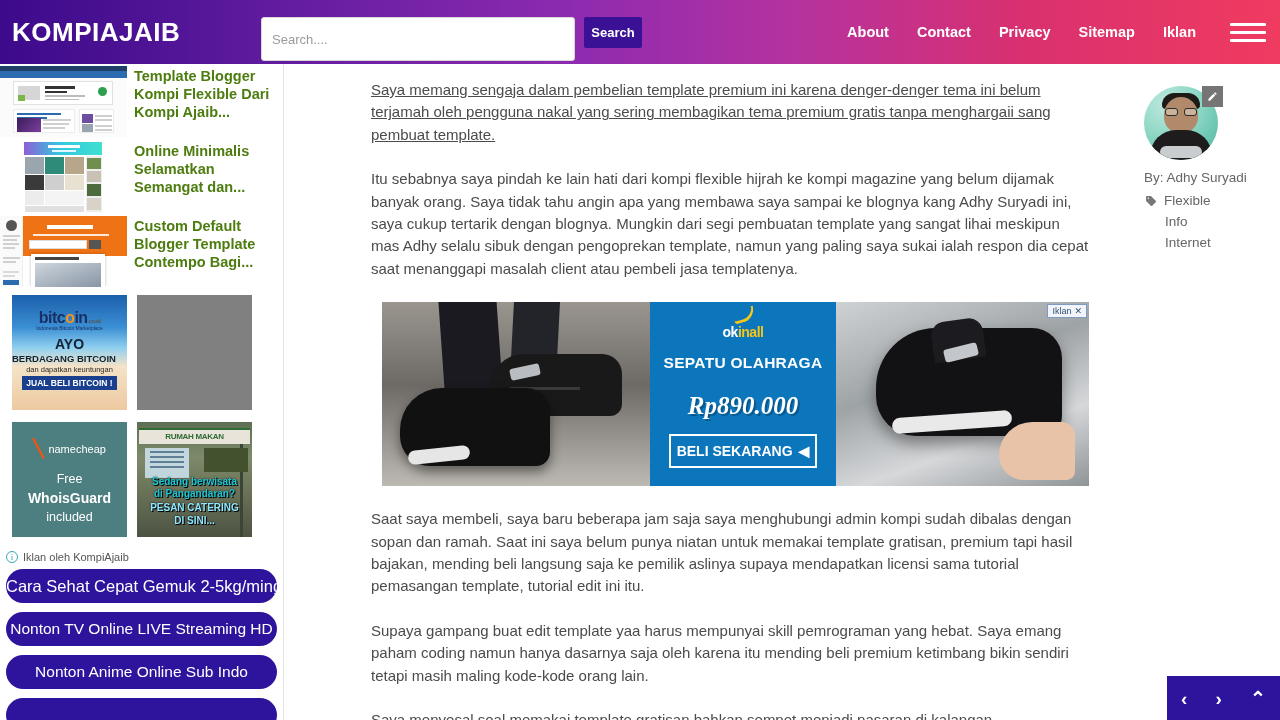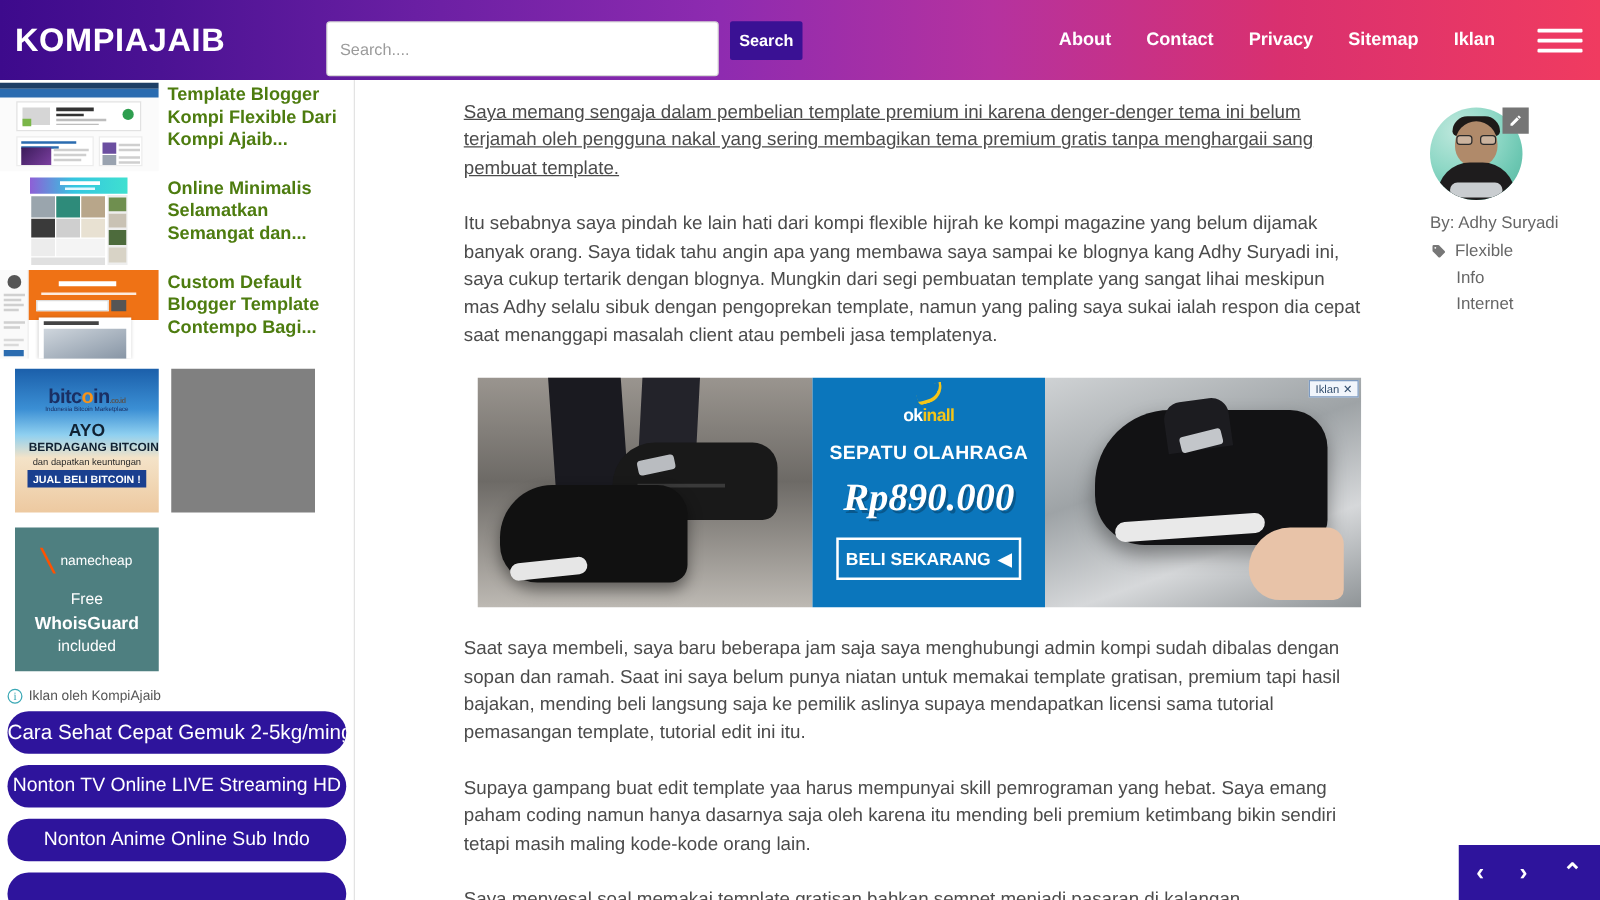--- a/index.html
+++ b/index.html
@@ -171,21 +171,21 @@
 
   
   .bitcoin {
     background: linear-gradient(180deg,#1b5faa 0%,#3b8fd4 28%,#8fd0f0 46%,#f4e3c8 62%,#edc9a0 100%);
   }
   .bitcoin .logo { position:absolute; top:14px; left:0; right:0; text-align:center;
      font-size:16px; font-weight:bold; color:#1a2f63; letter-spacing:-0.5px; }
   .bitcoin .logo .o { color:#f7931a; }
   .bitcoin .sub { position:absolute; top:30px; left:0; right:0; text-align:center; font-size:5px; color:#1a2f63; }
   .bitcoin .ayo { position:absolute; top:41px; left:0; right:0; text-align:center; font-size:14px; font-weight:bold; color:#123; }
-  .bitcoin .l2 { position:absolute; top:58px; left:0; right:0; text-align:right; font-size:9.5px; font-weight:bold; color:#123; }
+  .bitcoin .l2 { position:absolute; top:58px; left:0; right:0; text-align:left; font-size:9.5px; font-weight:bold; color:#123; }
   .bitcoin .l3 { position:absolute; top:70px; left:0; right:0; text-align:center; font-size:7.5px; color:#2a2a2a; }
   .bitcoin .l4 { position:absolute; top:80px; left:0; right:0; text-align:center; font-size:7.5px; color:#2a2a2a; }
   .bitcoin .cta { position:absolute; bottom:20px; left:10px; right:10px; height:14px;
      background:#1a3f8f; color:#fff; font-size:8.5px; font-weight:bold;
      display:flex; align-items:center; justify-content:center; }
 
   .gray-box { background:#808080; }
 
   
   .namecheap { background:#4e7f80; color:#fff; }
@@ -292,21 +292,21 @@
     flex:0 0 186px; background:#0b76bc; position:relative;
     display:flex; flex-direction:column; align-items:center;
   }
   .ab-mid .brandlogo { margin-top:22px; font-size:14px; font-weight:bold; letter-spacing:-0.5px; }
   .ab-mid .brandlogo .ok { color:#ffffff; }
   .ab-mid .brandlogo .inall { color:#f5c518; }
   .ab-mid .swoosh { position:absolute; top:6px; left:50%; margin-left:-10px;
      width:22px; height:14px; border-bottom:3px solid #f5c518; border-right:2px solid #f5c518;
      border-radius:0 0 14px 4px; transform:rotate(-16deg); }
   .ab-mid .headline { margin-top:14px; font-size:15.5px; font-weight:bold; color:#fff; letter-spacing:0.3px; }
-  .ab-mid .price { margin-top:8px; font-size:31px; font-weight:bold; font-style:italic;
+  .ab-mid .price { margin-top:20px; font-size:25px; font-weight:bold; font-style:italic;
      font-family:"Liberation Serif", serif; color:#fff;
      text-shadow: 2px 2px 0 rgba(0,0,0,0.25); }
   .ab-mid .cta {
     margin-top:14px; width:148px; height:34px;
     border:2px solid #ffffff; color:#fff;
     display:flex; align-items:center; justify-content:center; gap:6px;
     font-size:14px; font-weight:bold; cursor:pointer;
   }
   .ab-right { flex:1; position:relative; overflow:hidden;
      background: linear-gradient(160deg,#cfd2d4 0%,#9ea3a6 40%,#d6d8da 70%,#8f9497 100%); }
@@ -514,20 +514,37 @@
       <div class="ad-row">
         <div class="ad-box namecheap">
           <div class="row">
             <span class="nlogo">╲</span>
             <span class="nname">namecheap</span>
           </div>
           <div class="t1">Free</div>
           <div class="t2">WhoisGuard</div>
           <div class="t3">included</div>
         </div>
+        <div class="ad-box catering">
+          <div class="pillar"></div>
+          <div class="sign">
+              <span>RUMAH MAKAN</span>
+            </div>
+          <div class="board">
+              <i></i>
+              <i></i>
+              <i></i>
+              <i></i>
+            </div>
+          <div class="board2"></div>
+          <div class="txt t1">Sedang berwisata</div>
+          <div class="txt t2">di Pangandaran?</div>
+          <div class="txt t3">PESAN CATERING</div>
+          <div class="txt t4">DI SINI...</div>
+        </div>
       </div>
     </div>
 
     <div class="pill-section">
       <div class="pill-label">
         <span class="info-icon">i</span>
         <span>Iklan oleh KompiAjaib</span>
       </div>
       <a class="pill p1">Cara Sehat Cepat Gemuk 2-5kg/minggu</a>
       <a class="pill">Nonton TV Online LIVE Streaming HD</a>

